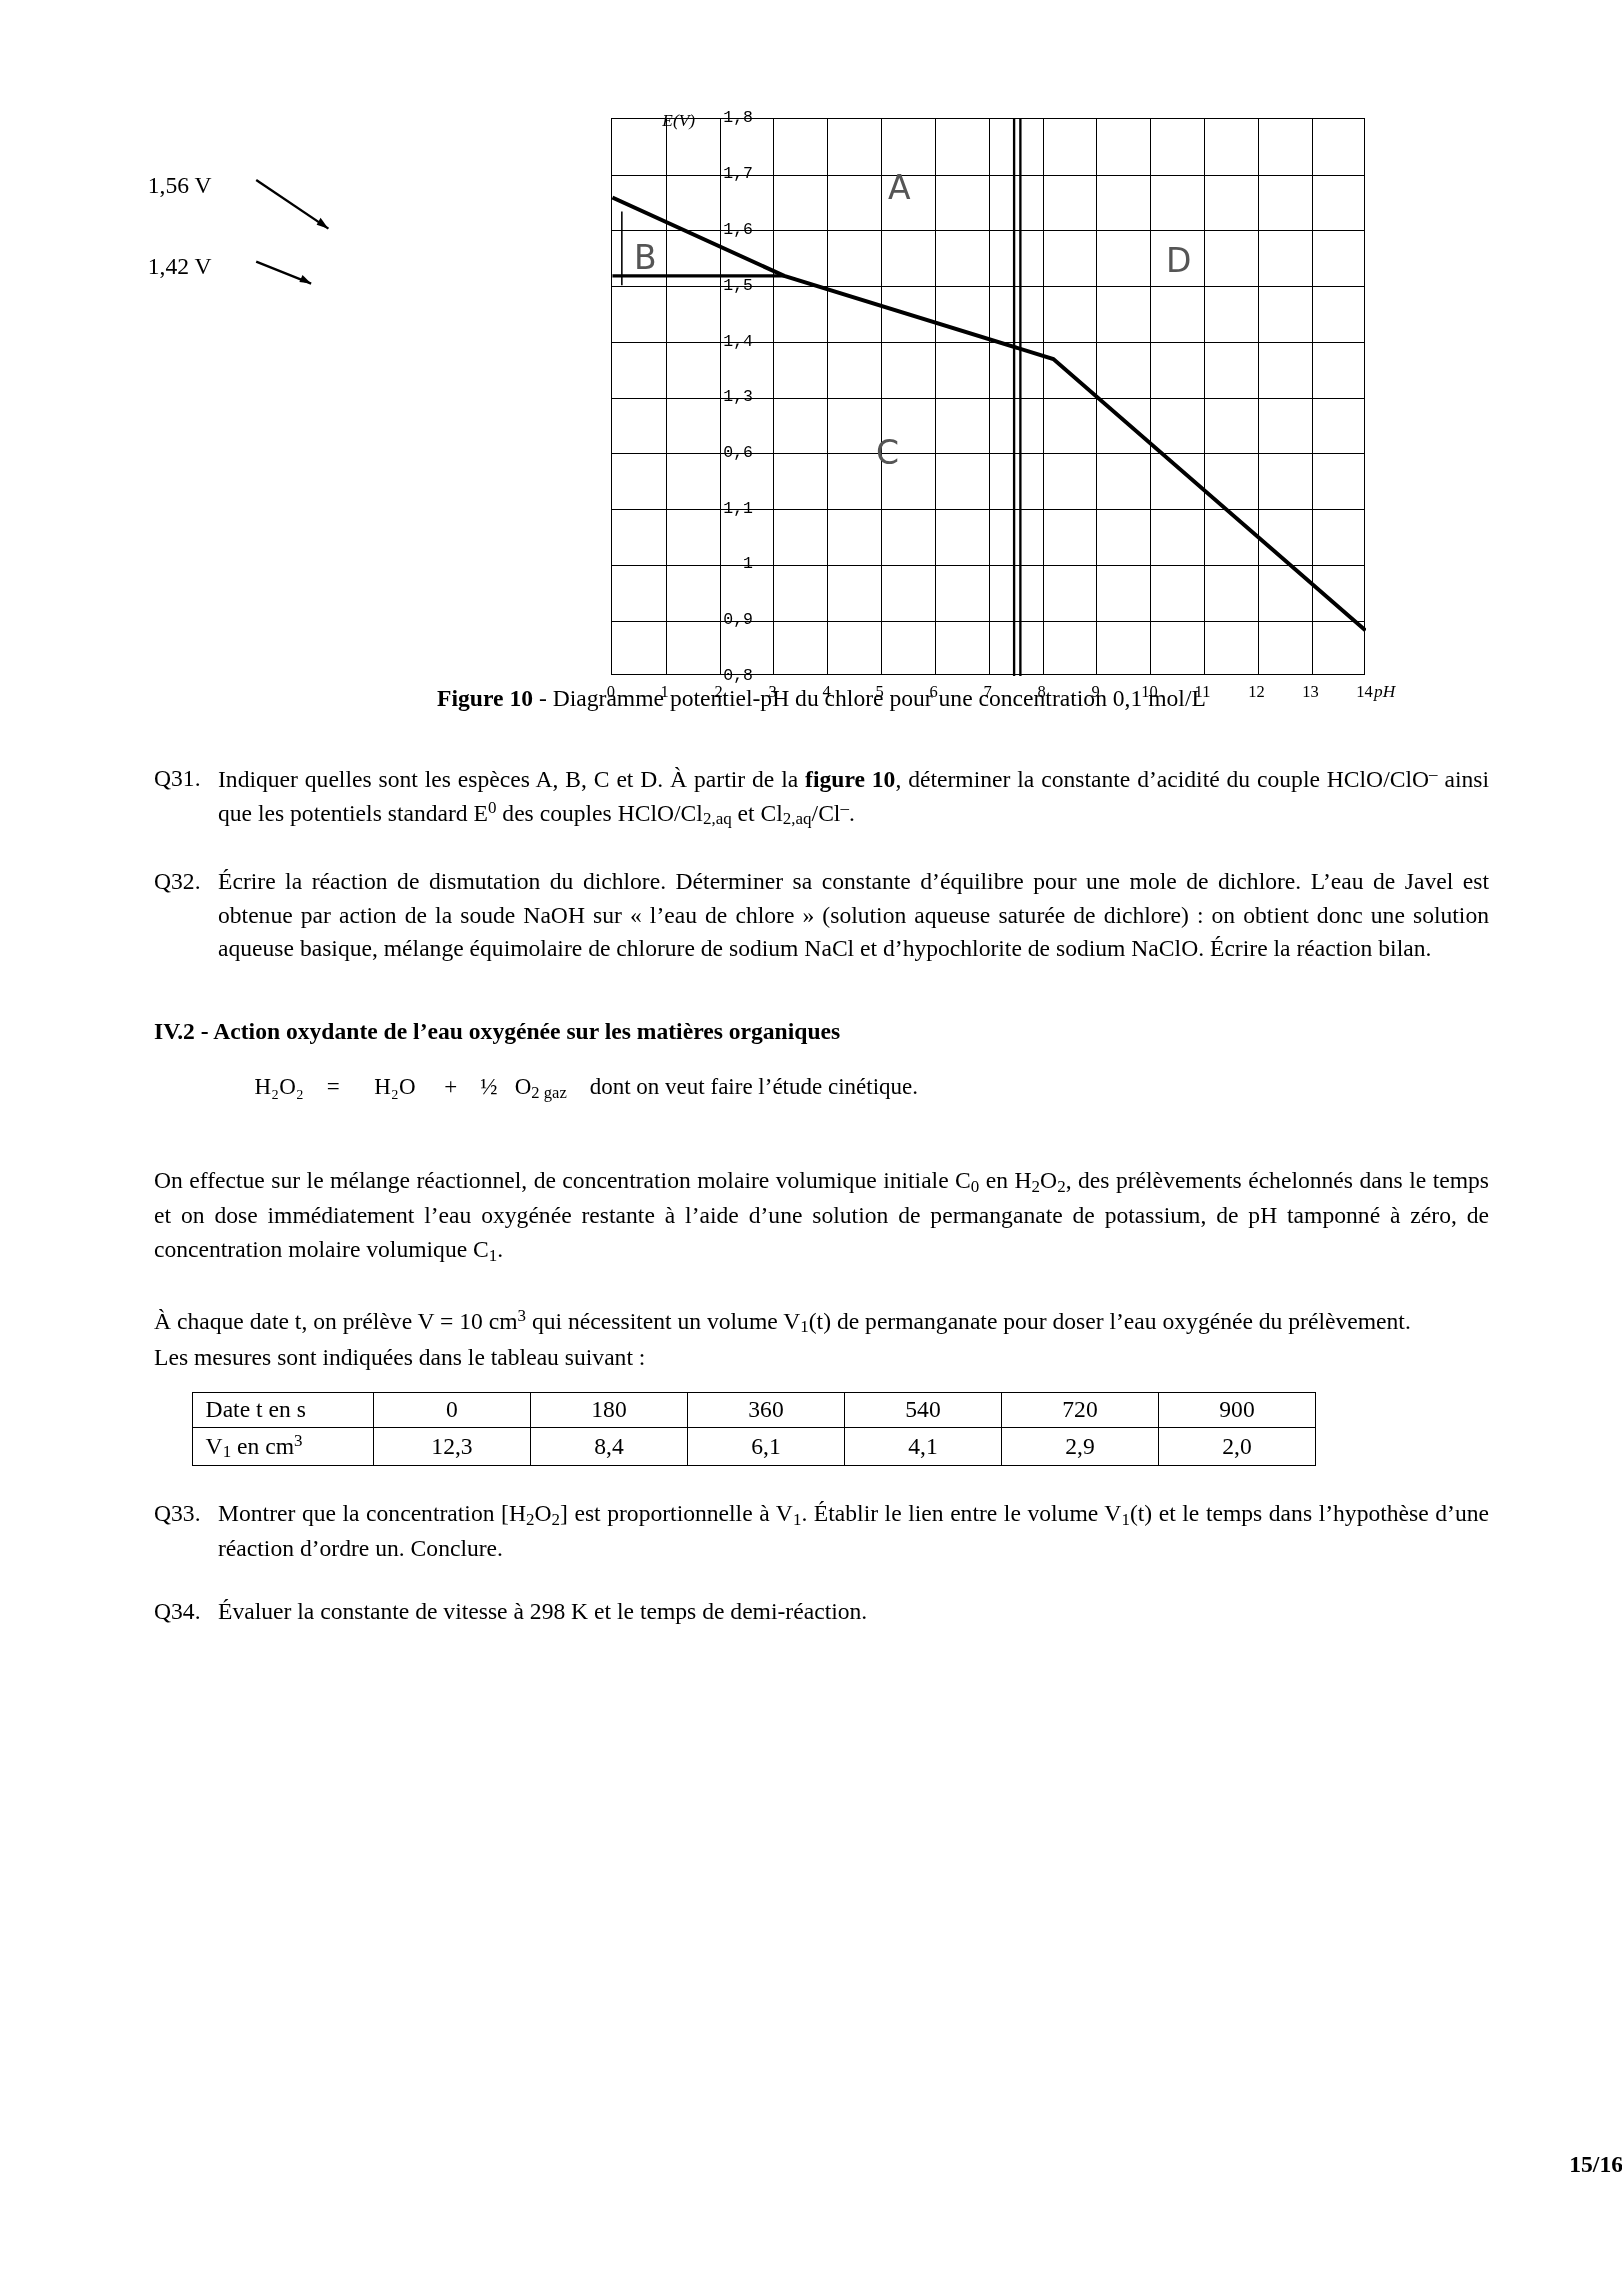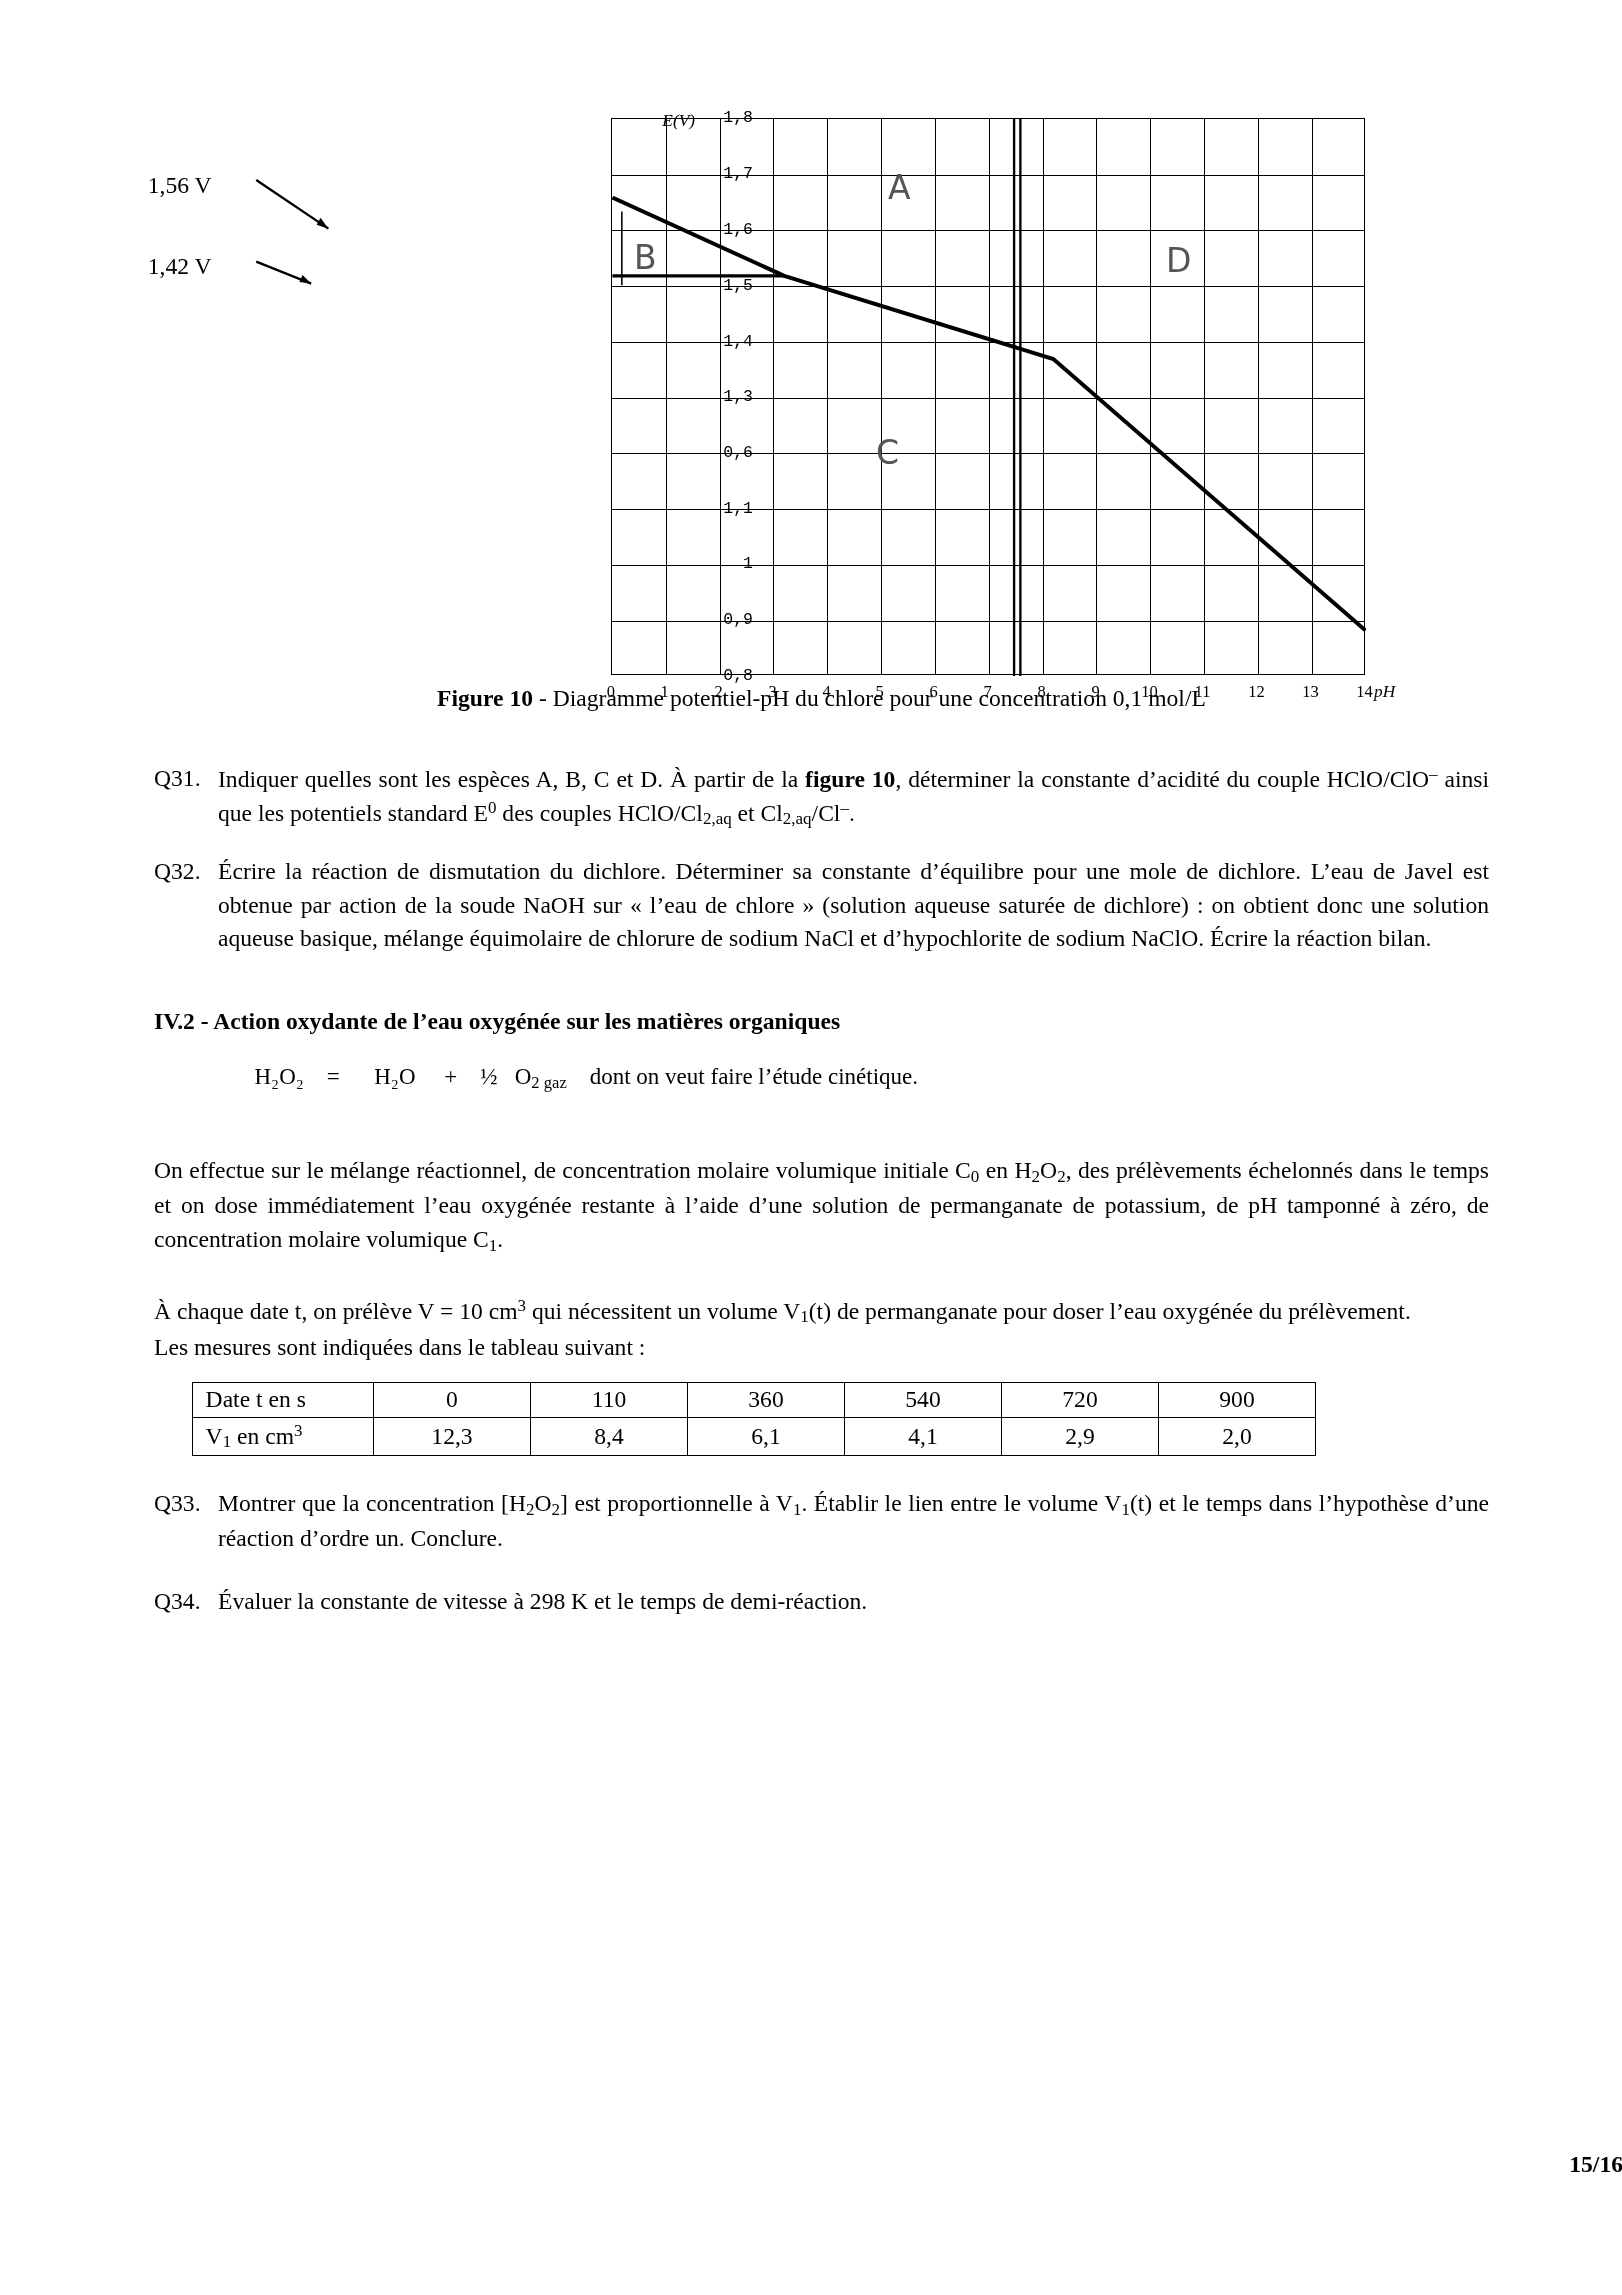--- a/index.html
+++ b/index.html
@@ -294,21 +294,21 @@
       <div class="fig-caption">
         <b>Figure 10</b><span> - Diagramme potentiel-pH du chlore pour une concentration 0,1 mol/L</span>
       </div>
     </div>
 
     <div class="qblock">
       <span class="qnum">Q31.</span>
       <div class="qbody"><span>Indiquer quelles sont les espèces A, B, C et D. À partir de la </span><b>figure 10</b><span>, déterminer la constante d’acidité du couple HClO/ClO</span><sup>–</sup><span> ainsi que les potentiels standard E</span><sup>0</sup><span> des couples HClO/Cl</span><sub>2,aq</sub><span> et Cl</span><sub>2,aq</sub><span>/Cl</span><sup>–</sup><span>.</span></div>
     </div>
 
-    <div class="qblock" style="margin-top:24px">
+    <div class="qblock" style="margin-top:34px">
       <span class="qnum">Q32.</span>
       <div class="qbody">Écrire la réaction de dismutation du dichlore. Déterminer sa constante d’équilibre pour une mole de dichlore. L’eau de Javel est obtenue par action de la soude NaOH sur « l’eau de chlore » (solution aqueuse saturée de dichlore) : on obtient donc une solution aqueuse basique, mélange équimolaire de chlorure de sodium NaCl et d’hypochlorite de sodium NaClO. Écrire la réaction bilan.</div>
     </div>
 
     <div class="section-title">IV.2 - Action oxydante de l’eau oxygénée sur les matières organiques</div>
 
 
     <div class="eq-line">
       <span>H₂O₂</span>&nbsp;&nbsp;&nbsp;&nbsp;<span>=</span>&nbsp;&nbsp;&nbsp;&nbsp;&nbsp;&nbsp;<span>H₂O</span>&nbsp;&nbsp;&nbsp;&nbsp;&nbsp;<span>+</span>&nbsp;&nbsp;&nbsp;&nbsp;<span>½</span>&nbsp;&nbsp;&nbsp;<span>O</span><sub>2 gaz</sub>&nbsp;&nbsp;&nbsp;&nbsp;<span>dont on veut faire l’étude cinétique.</span>
     </div>
@@ -317,21 +317,21 @@
 
     <div class="para" style="margin-top:36px"><span>À chaque date t, on prélève V = 10 cm</span><sup>3</sup><span> qui nécessitent un volume V</span><sub>1</sub><span>(t) de permanganate pour doser l’eau oxygénée du prélèvement.</span></div>
 
     <div class="para" style="margin-top:1.6px">Les mesures sont indiquées dans le tableau suivant :</div>
 
     <table class="data">
       <tbody>
           <tr>
         <td class="rowhdr">Date t en s</td>
         <td class="val">0</td>
-        <td class="val">110</td>
+        <td class="val">180</td>
         <td class="val">360</td>
         <td class="val">540</td>
         <td class="val">720</td>
         <td class="val">900</td>
       </tr>
       <tr>
         <td class="rowhdr"><span>V</span><sub>1</sub><span> en cm</span><sup>3</sup></td>
         <td class="val">12,3</td>
         <td class="val">8,4</td>
         <td class="val">6,1</td>

